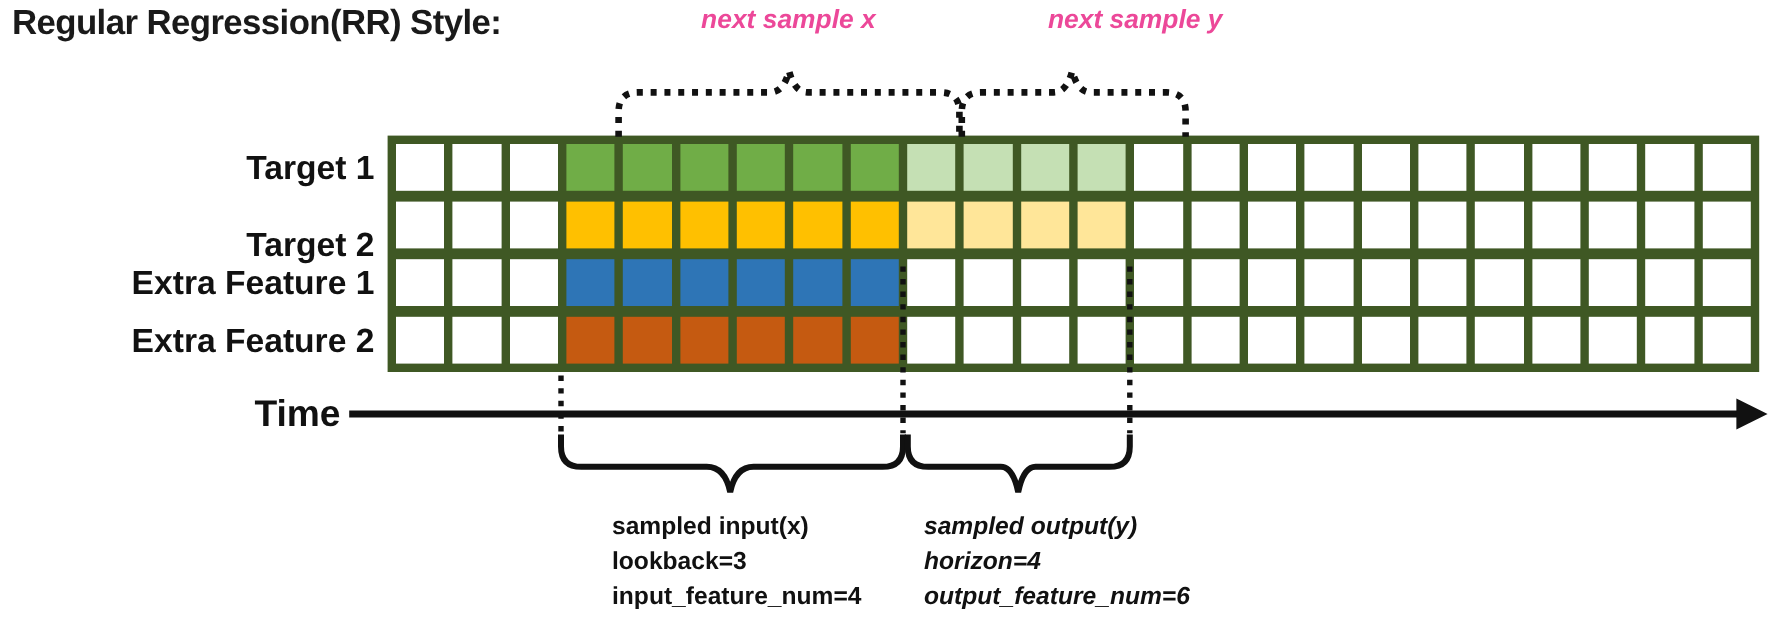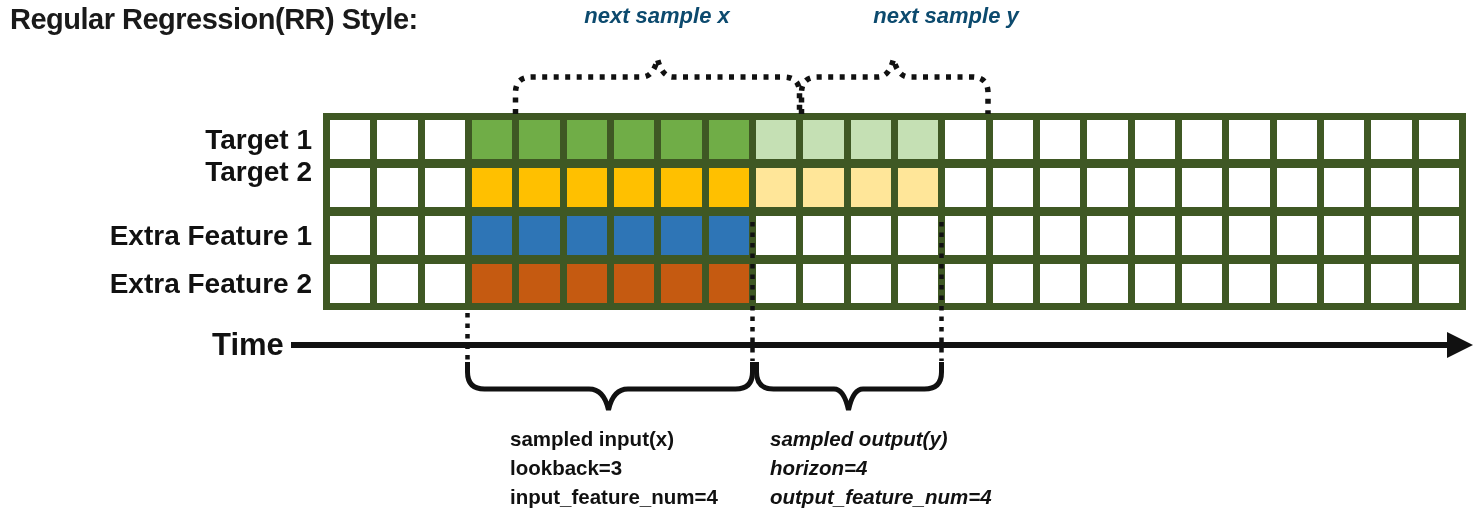--- a/index.html
+++ b/index.html
@@ -20,21 +20,21 @@
     color: #1a1a1a;
     letter-spacing: -0.5px;
   }
   .next-label {
     position: absolute;
     top: 3px;
     transform: translateX(-50%);
     font-size: 22px;
     font-style: italic;
     font-weight: 600;
-    color: #0c4a6e;
+    color: #ec4899;
     white-space: nowrap;
   }
   .next-x { left: 657px; }
   .next-y { left: 946px; }
   .row-label {
     position: absolute;
     left: 0;
     width: 312px;
     height: 39px;
     line-height: 39px;
@@ -89,21 +89,21 @@
 <body>
 
 <div class="canvas">
 
   <div class="title">Regular Regression(RR) Style:</div>
 
   <div class="next-label next-x">next sample x</div>
   <div class="next-label next-y">next sample y</div>
 
   <div class="row-label" style="top:120px">Target 1</div>
-  <div class="row-label" style="top:152px">Target 2</div>
+  <div class="row-label" style="top:184px">Target 2</div>
   <div class="row-label" style="top:216px">Extra Feature 1</div>
   <div class="row-label" style="top:264px">Extra Feature 2</div>
 
   <div id="grid" style="background: rgb(63, 88, 36);">
       <div class="cell" style="background: rgb(255, 255, 255);"></div>
       <div class="cell" style="background: rgb(255, 255, 255);"></div>
       <div class="cell" style="background: rgb(255, 255, 255);"></div>
       <div class="cell" style="background: rgb(112, 173, 71);"></div>
       <div class="cell" style="background: rgb(112, 173, 71);"></div>
       <div class="cell" style="background: rgb(112, 173, 71);"></div>
@@ -221,16 +221,16 @@
 
   <div class="ann ann-input">
     <div>sampled input(x)</div>
     <div>lookback=3</div>
     <div>input_feature_num=4</div>
   </div>
 
   <div class="ann ann-output">
     <div>sampled output(y)</div>
     <div>horizon=4</div>
-    <div>output_feature_num=4</div>
+    <div>output_feature_num=6</div>
   </div>
 
 </div>
 
 </body></html>

